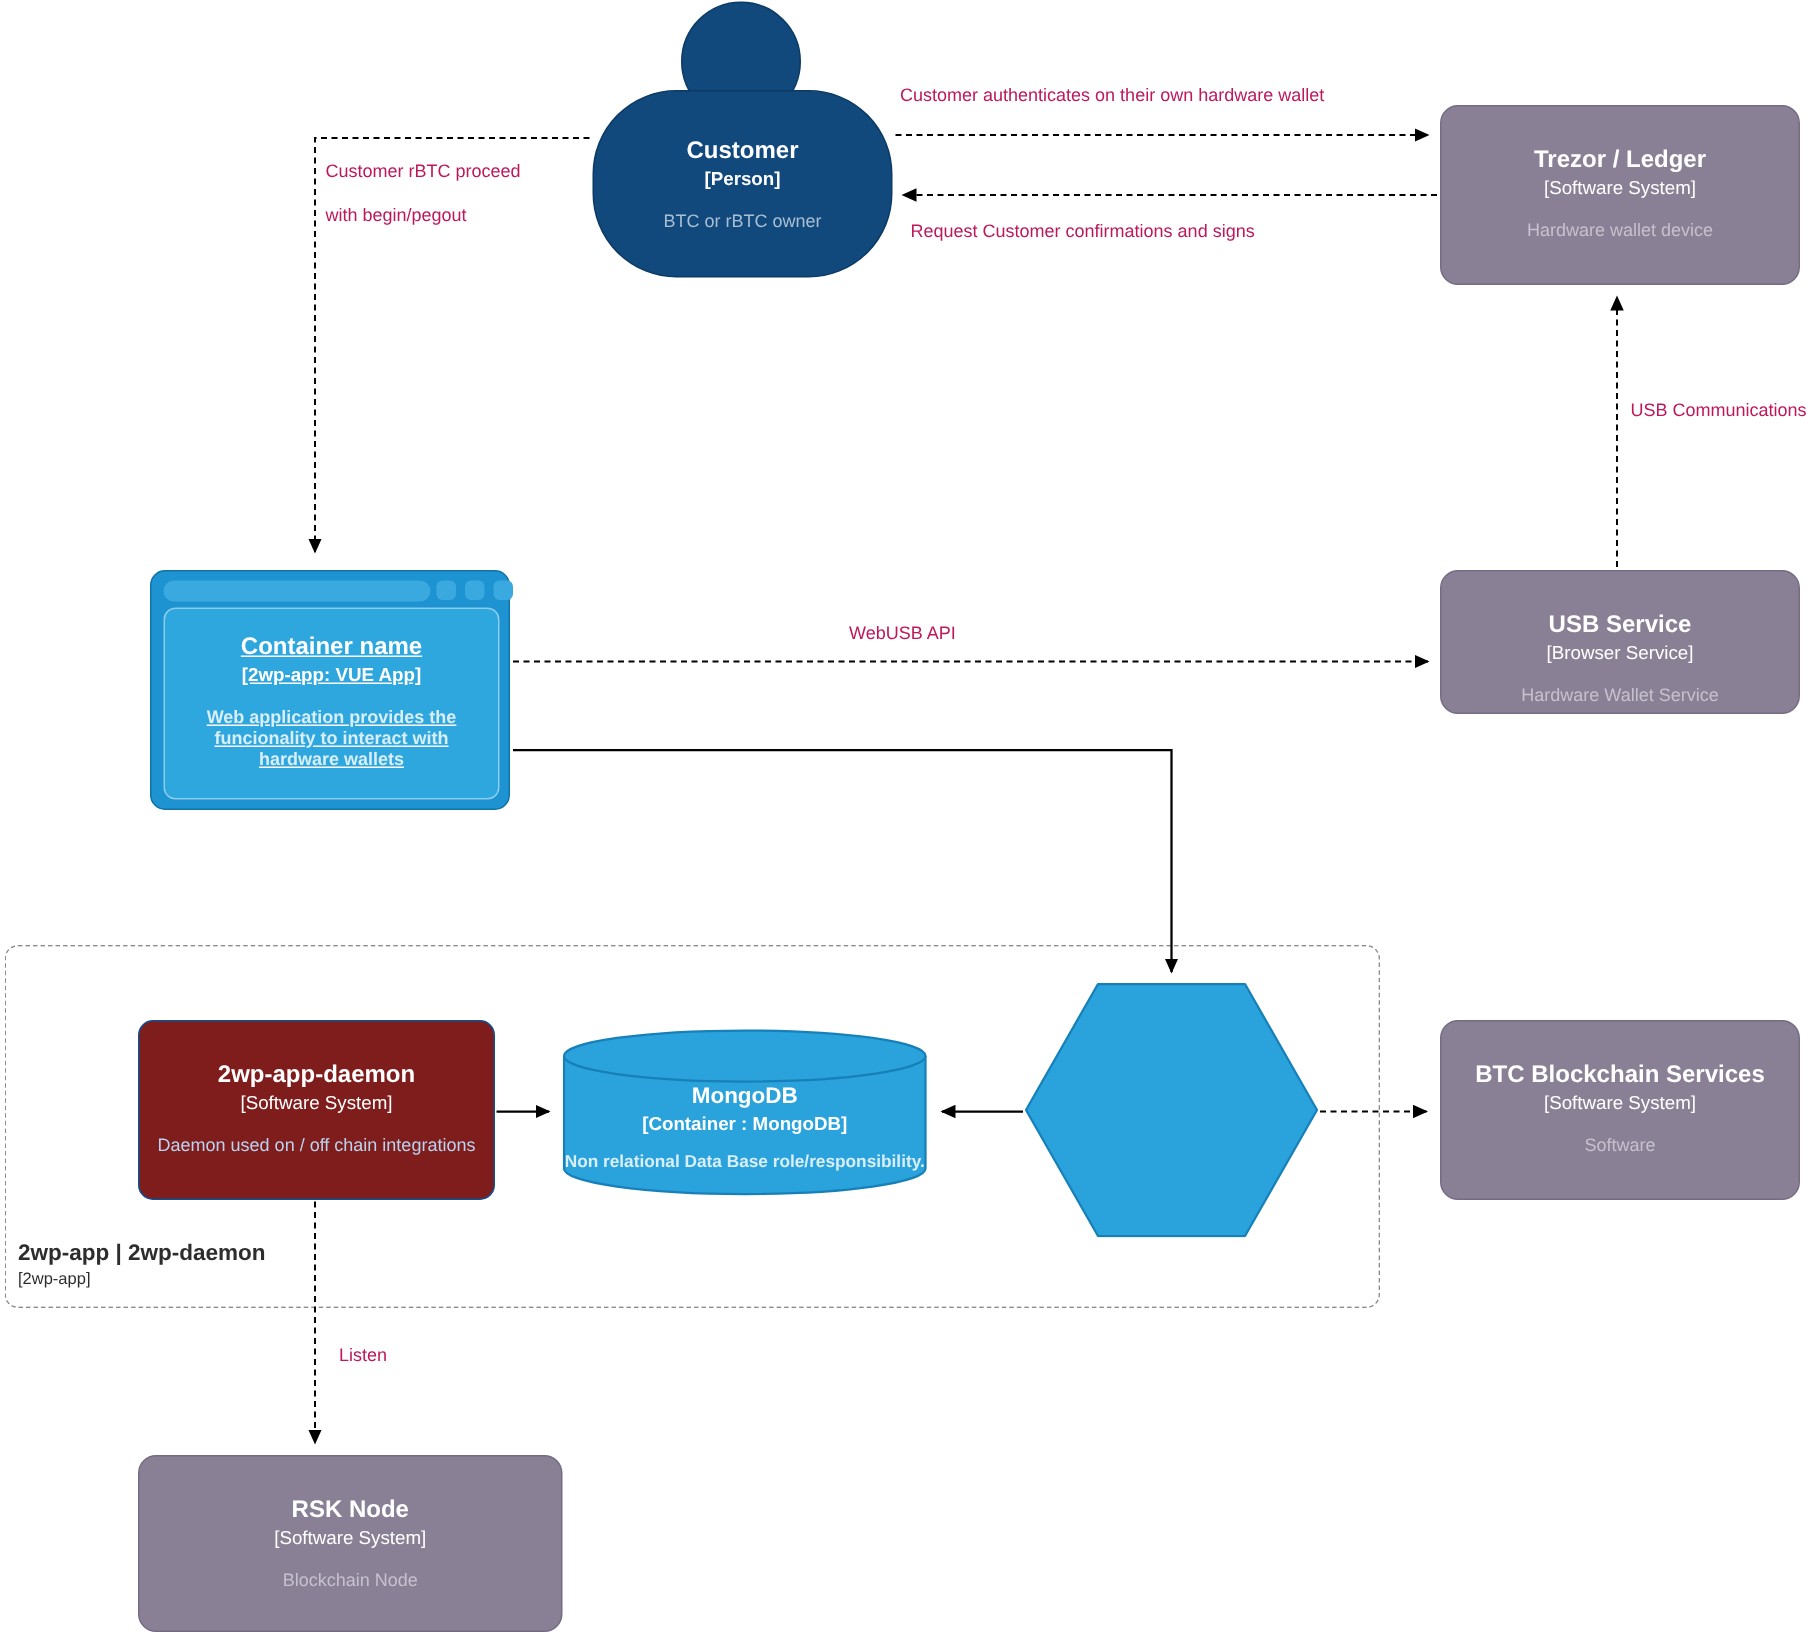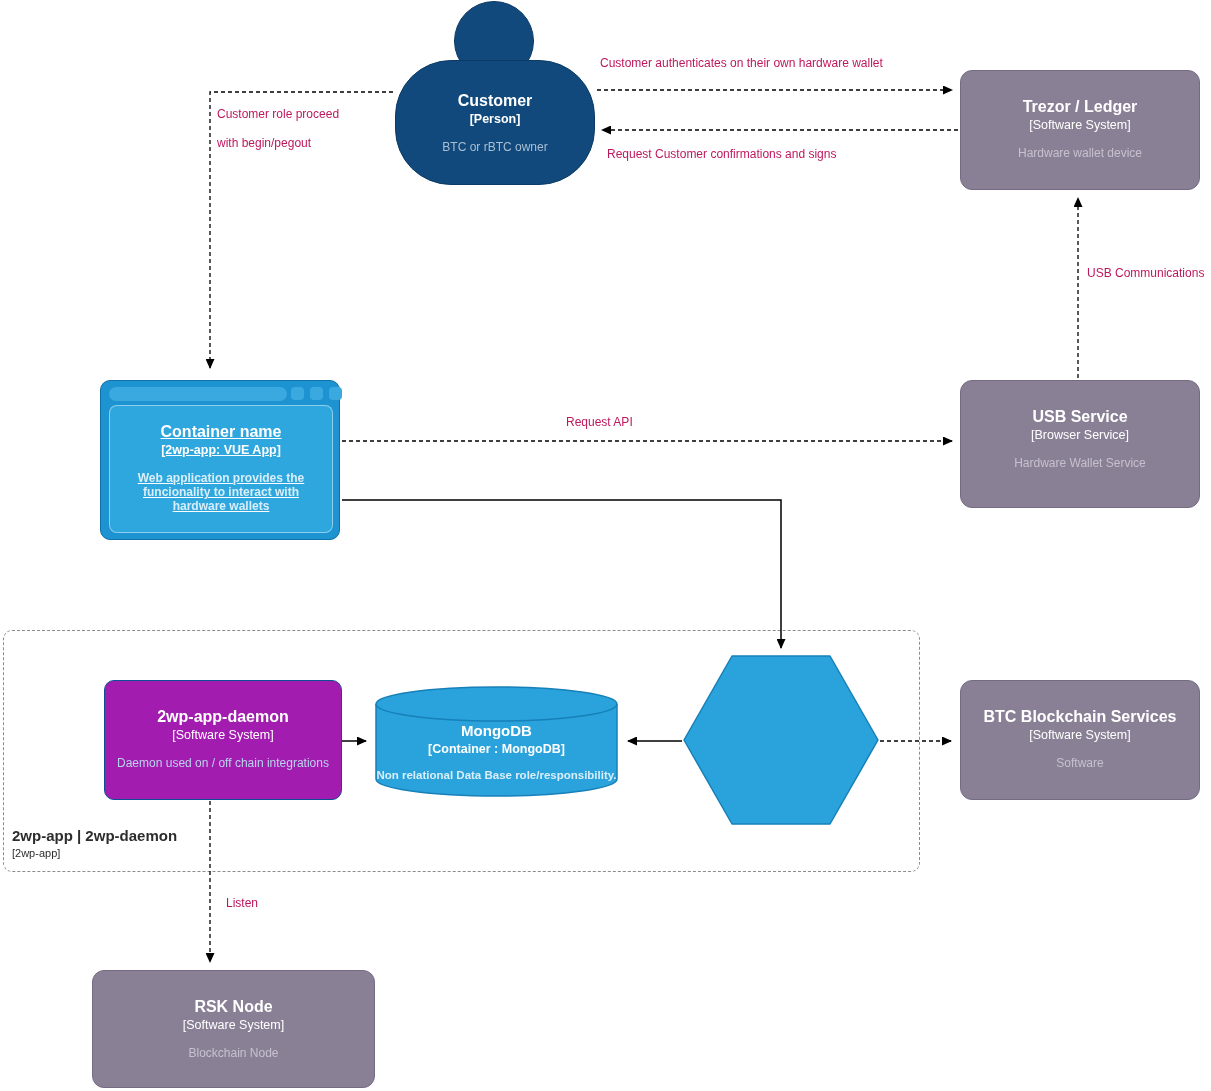--- a/index.html
+++ b/index.html
@@ -4,21 +4,21 @@
 <style>
   html,body{margin:0;padding:0;background:#ffffff;}
   #canvas{
     position:relative;width:1211px;height:1091px;overflow:hidden;
     font-family:"Liberation Sans", sans-serif;background:#ffffff;
   }
   .wires{position:absolute;left:0;top:0;z-index:1;}
   .node{position:absolute;z-index:2;box-sizing:border-box;text-align:center;color:#fff;}
   .rounded{border-radius:12px;}
   .ext{background:#8a8096;border:1px solid #756c83;}
-  .blue{background:#a21caf;border:1px solid #0d4f93;border-radius:10px;margin-left:12px;}
+  .blue{background:#7f1d1d;border:1px solid #0d4f93;border-radius:10px;}
   .person-head{background:#12497c;border:1px solid #0b3a64;border-radius:50%;}
   .person-body{background:#12497c;border:1px solid #0b3a64;border-radius:56px;}
   .title{font-size:16px;font-weight:bold;line-height:20px;}
   .subtitle{font-size:12.5px;line-height:16px;}
   .bold{font-weight:bold;}
   .desc{font-size:12px;line-height:14px;margin-top:13px;}
   .ext .desc, .ext-desc{color:#c6c1ce;}
   .person-desc{color:#a9bfd4;}
   .blue-desc{color:#b9d3ee;}
   .lb-desc{color:#d8eefa;font-weight:bold;}
@@ -76,23 +76,23 @@
 
     <path d="M210,801 V962" fill="none" stroke="#000" stroke-width="1.3" stroke-dasharray="4 3" marker-end="url(#arr)"></path>
   </svg>
 
   <div class="group-box" style="left:3px;top:630px;width:917px;height:242px"></div>
   <div class="group-title" style="left:12px;top:827px">2wp-app | 2wp-daemon</div>
   <div class="group-sub" style="left:12px;top:847px">[2wp-app]</div>
 
   <div class="edge-label" style="left:600px;top:56px">Customer authenticates on their own hardware wallet</div>
   <div class="edge-label" style="left:607px;top:147px">Request Customer confirmations and signs</div>
-  <div class="edge-label" style="left:217px;top:107px">Customer role proceed</div>
+  <div class="edge-label" style="left:217px;top:107px">Customer rBTC proceed</div>
   <div class="edge-label" style="left:217px;top:136px">with begin/pegout</div>
-  <div class="edge-label" style="left:566px;top:415px">Request API</div>
+  <div class="edge-label" style="left:566px;top:415px">WebUSB API</div>
   <div class="edge-label" style="left:1087px;top:266px">USB Communications</div>
   <div class="edge-label" style="left:226px;top:896px">Listen</div>
 
   <div class="node person-head" style="left:454px;top:1px;width:80px;height:80px"></div>
   <div class="node person-body pad30" style="left:395px;top:60px;width:200px;height:125px">
     <div class="title">Customer</div>
     <div class="subtitle bold">[Person]</div>
     <div class="desc person-desc">BTC or rBTC owner</div>
   </div>
 
@@ -107,21 +107,21 @@
     <div class="winbtn" style="left:190px"></div>
     <div class="winbtn" style="left:209px"></div>
     <div class="winbtn" style="left:228px"></div>
     <div class="browser-panel">
       <div class="title">Container name</div>
       <div class="subtitle bold">[2wp-app: VUE App]</div>
       <div class="desc lb-desc">Web application provides the funcionality to interact with hardware wallets</div>
     </div>
   </div>
 
-  <div class="node ext rounded pad26" style="left:960px;top:380px;width:240px;height:128px">
+  <div class="node ext rounded pad26" style="left:960px;top:380px;width:240px;height:96px">
     <div class="title">USB Service</div>
     <div class="subtitle">[Browser Service]</div>
     <div class="desc">Hardware Wallet Service</div>
   </div>
 
   <div class="node blue pad26" style="left:92px;top:680px;width:238px;height:120px">
     <div class="title">2wp-app-daemon</div>
     <div class="subtitle">[Software System]</div>
     <div class="desc blue-desc">Daemon used on / off chain integrations</div>
   </div>

